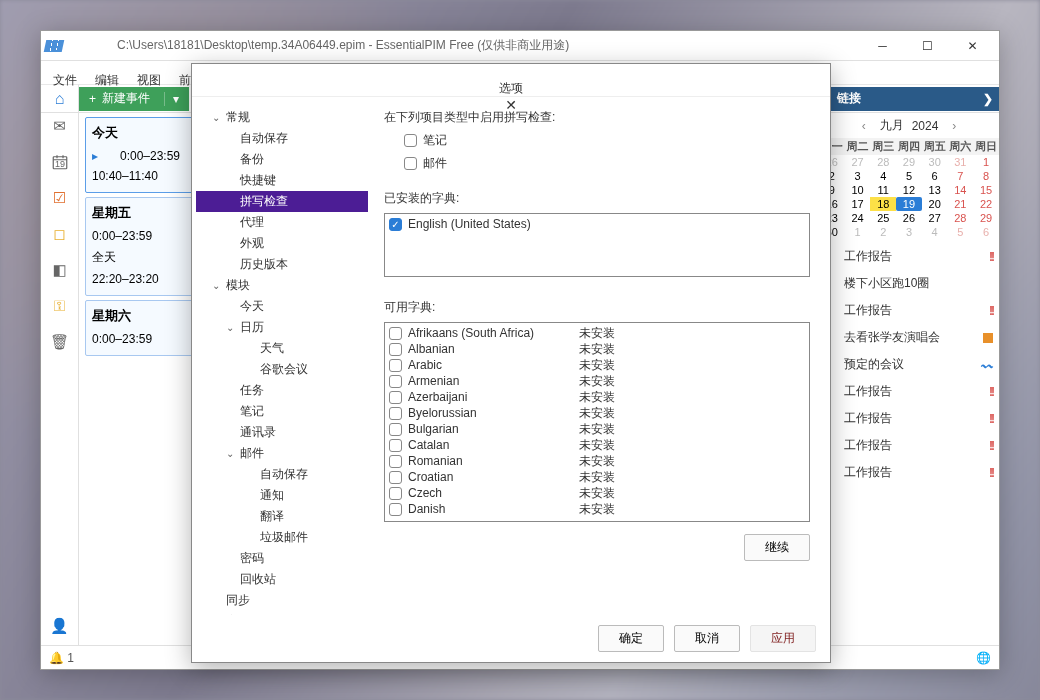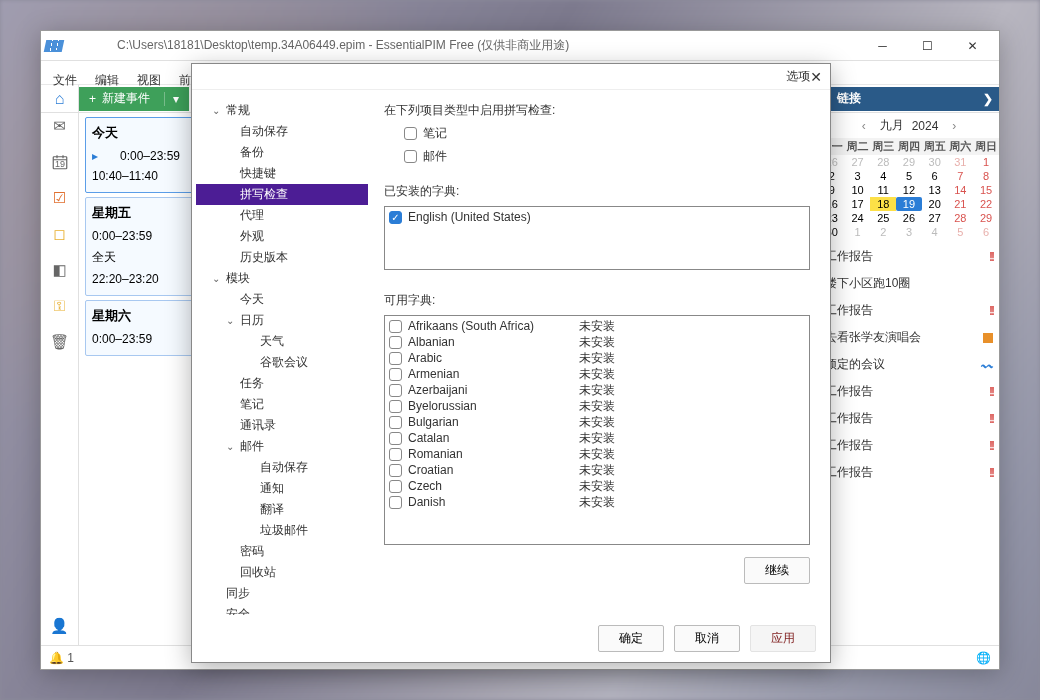--- a/index.html
+++ b/index.html
@@ -32,41 +32,41 @@
 .cal-head { display:flex; align-items:center; justify-content:center; gap:8px; padding:4px 0; color:#333; }
 .cal-head .arrow { color:#888; padding:0 6px; }
 .cal-grid { width:100%; border-collapse:collapse; }
 .cal-grid th,.cal-grid td { text-align:center; padding:1px 0; font-size:11px; width:14.28%; }
 .cal-grid th { color:#555; background:#f3f3f3; }
 .cal-grid td.dim { color:#bbb; }
 .cal-grid td.wend { color:#d9534f; }
 .cal-grid td.wend.dim { color:#e8b0ac; }
 .cal-grid td.today { background:#2b7dd6; color:#fff; border-radius:2px; }
 .cal-grid td.sel { background:#fde047; }
-.events { flex:1; padding:4px 2px; overflow:hidden; }
+.events { flex:1; padding:4px 2px; overflow:hidden;margin-left:19px; }
 .ev-row { display:flex; align-items:center; justify-content:space-between; padding:5px 4px; color:#333; }
 .ev-dots { color:#d9534f; font-weight:bold; letter-spacing:-2px; }
 .ev-sq { width:10px; height:10px; display:inline-block; }
 .statusbar { height:24px; border-top:1px solid #e0e0e0; display:flex; align-items:center; padding:0 8px; color:#555; justify-content:space-between; }
 
 .dialog { position:absolute; left:150px; top:32px; width:640px; height:600px; background:#fff; border:1px solid #888; box-shadow:0 6px 24px rgba(0,0,0,.3); display:flex; flex-direction:column; }
-.dialog .dlg-title { height:26px; display:flex; align-items:center; justify-content:flex-end; padding:7px 8px; border-bottom:1px solid #eee; color:#333; }
+.dialog .dlg-title { height:26px; display:flex; align-items:center; justify-content:flex-start; padding:16px 8px; border-bottom:1px solid #eee; color:#333;flex-direction:column; }
 .dialog .dlg-body { flex:1; display:flex; overflow:hidden; }
 .tree { width:180px; border-right:0; padding:10px 4px 4px 4px; overflow:auto; color:#333; }
 .tree-item { padding:2px 4px 2px 16px; display:flex; align-items:center; gap:4px; white-space:nowrap; }
 .tree-item.lvl1 { padding-left:30px; }
 .tree-item.lvl2 { padding-left:50px; }
 .tree-item.sel { background:#4c1d95; color:#fff; }
 .tree-caret { width:10px; color:#666; font-size:10px; }
 .right-pane { flex:1; padding:12px 20px 0 12px; display:flex; flex-direction:column; gap:6px; color:#333; }
 .chk-row { display:flex; align-items:center; gap:6px; padding-left:20px; }
 .chk-box { width:13px; height:13px; border:1px solid #888; border-radius:3px; display:inline-flex; align-items:center; justify-content:center; font-size:10px; }
 .chk-box.on { background:#2b7dd6; border-color:#2b7dd6; color:#fff; }
 .listbox { border:1px solid #888; flex:0 0 auto; height:64px; padding:2px 4px; overflow:auto; }
-.listbox.big { height:230px; overflow:auto; }
+.listbox.big { height:200px; overflow:auto; }
 .list-row { display:flex; align-items:center; gap:6px; padding:1px 0; }
 .list-row .status { position:absolute; left:190px; }
 .list-row-wrap { position:relative; }
 .btn { border:1px solid #bbb; background:#fafafa; padding:4px 20px; border-radius:2px; }
 .btn:disabled { background:#f5f5f5; color:#7f1d1d; border-color:#e3e3e3; }
 .btn-row { display:flex; gap:10px; justify-content:flex-end; padding:10px 14px; border-top:0; }
 .btn-center { display:flex; justify-content:flex-end; padding:6px 0 0 0; }
 .spacer { flex:1; }
 .cal-svg { width:18px; height:18px; }
 </style>

